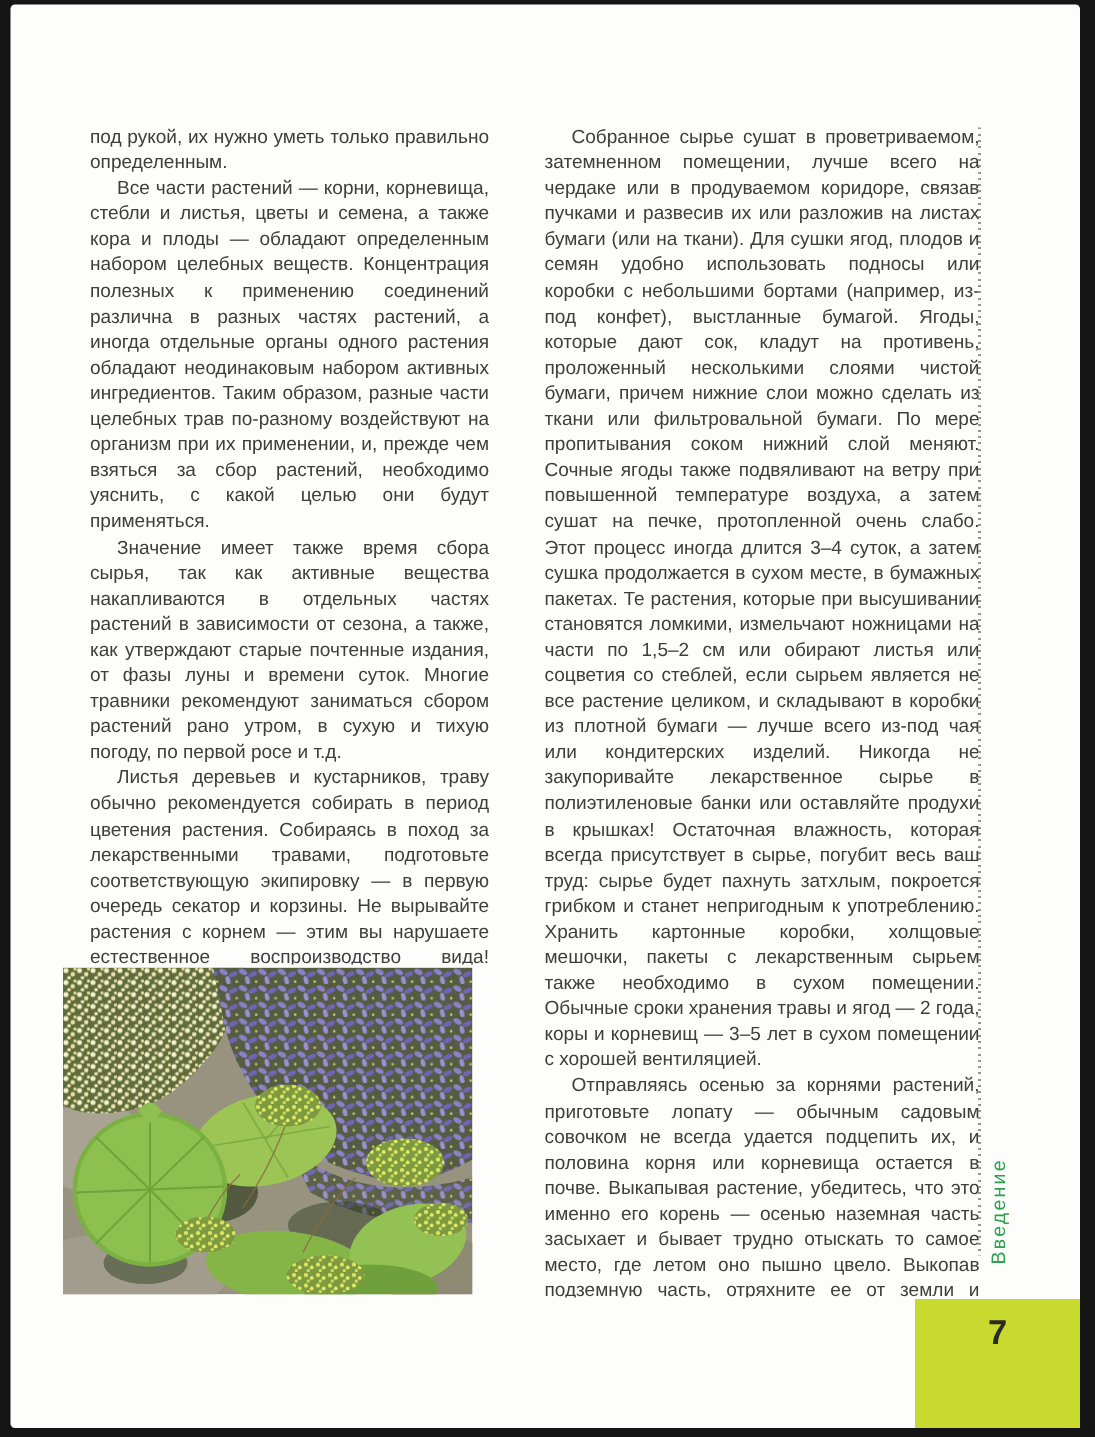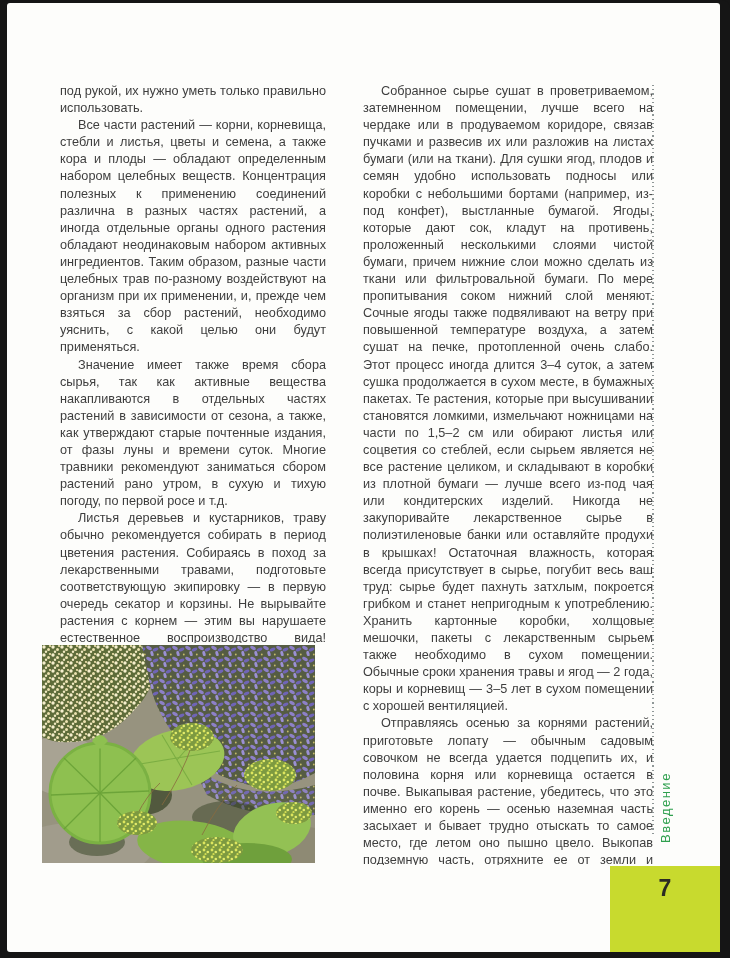--- a/index.html
+++ b/index.html
@@ -78,21 +78,21 @@
     color: #2b2b23;
   }
 </style>
 </head>
 <body>
 
 <div class="frame">
   <div class="page">
 
     <div class="col col-left">
-      <p class="para">под рукой, их нужно уметь только правильно использовать.</p>
+      <p class="para">под рукой, их нужно уметь только правильно определенным.</p>
       <p class="para indent">Все части растений — корни, корневища, стебли и листья, цветы и семена, а также кора и плоды — обладают определенным набором целебных веществ. Концентрация полезных к применению соединений различна в разных частях растений, а иногда отдельные органы одного растения обладают неодинаковым набором активных ингредиентов. Таким образом, разные части целебных трав по-разному воздействуют на организм при их применении, и, прежде чем взяться за сбор растений, необходимо уяснить, с какой целью они будут применяться.</p>
       <p class="para indent">Значение имеет также время сбора сырья, так как активные вещества накапливаются в отдельных частях растений в зависимости от сезона, а также, как утверждают старые почтенные издания, от фазы луны и времени суток. Многие травники рекомендуют заниматься сбором растений рано утром, в сухую и тихую погоду, по первой росе и т.д.</p>
       <p class="para indent">Листья деревьев и кустарников, траву обычно рекомендуется собирать в период цветения растения. Собираясь в поход за лекарственными травами, подготовьте соответствующую экипировку — в первую очередь секатор и корзины. Не вырывайте растения с корнем — этим вы нарушаете естественное воспроизводство вида! Отрезайте только те части растений, которые идут в дело, связывайте их в пучки или, обрывая соцветия, складывайте в корзины или бумажные пакеты с ручками. Ни в коем случае не кладите сырье в полиэтиленовые пакеты, где оно «задохнется» или покроется плесенью еще до того, как вы привезете его домой и расположите для просушки.</p>
     </div>
 
     <div class="col col-right">
       <p class="para indent">Собранное сырье сушат в проветриваемом, затемненном помещении, лучше всего на чердаке или в продуваемом коридоре, связав пучками и развесив их или разложив на листах бумаги (или на ткани). Для сушки ягод, плодов и семян удобно использовать подносы или коробки с небольшими бортами (например, из-под конфет), выстланные бумагой. Ягоды, которые дают сок, кладут на противень, проложенный несколькими слоями чистой бумаги, причем нижние слои можно сделать из ткани или фильтровальной бумаги. По мере пропитывания соком нижний слой меняют. Сочные ягоды также подвяливают на ветру при повышенной температуре воздуха, а затем сушат на печке, протопленной очень слабо. Этот процесс иногда длится 3–4 суток, а затем сушка продолжается в сухом месте, в бумажных пакетах. Те растения, которые при высушивании становятся ломкими, измельчают ножницами на части по 1,5–2 см или обирают листья или соцветия со стеблей, если сырьем является не все растение целиком, и складывают в коробки из плотной бумаги — лучше всего из-под чая или кондитерских изделий. Никогда не закупоривайте лекарственное сырье в полиэтиленовые банки или оставляйте продухи в крышках! Остаточная влажность, которая всегда присутствует в сырье, погубит весь ваш труд: сырье будет пахнуть затхлым, покроется грибком и станет непригодным к употреблению. Хранить картонные коробки, холщовые мешочки, пакеты с лекарственным сырьем также необходимо в сухом помещении. Обычные сроки хранения травы и ягод — 2 года, коры и корневищ — 3–5 лет в сухом помещении с хорошей вентиляцией.</p>
       <p class="para indent">Отправляясь осенью за корнями растений, приготовьте лопату — обычным садовым совочком не всегда удается подцепить их, и половина корня или корневища остается в почве. Выкапывая растение, убедитесь, что это именно его корень — осенью наземная часть засыхает и бывает трудно отыскать то самое место, где летом оно пышно цвело. Выкопав подземную часть, отряхните ее от земли и тщательно промойте под струей воды, сильно не размачивая. Удобно использовать для этой цели синтетические вязаные мочалки или щетки для мытья посуды. Вымыв грязь из всех пазух и щелей, обсушите корни тканью и разложите на коробке: сначала их сушат на воздухе, затем температуру повышают — можно поставить корни на некоторое время над слабым источником тепла. Корни, кора и</p>
     </div>
 

